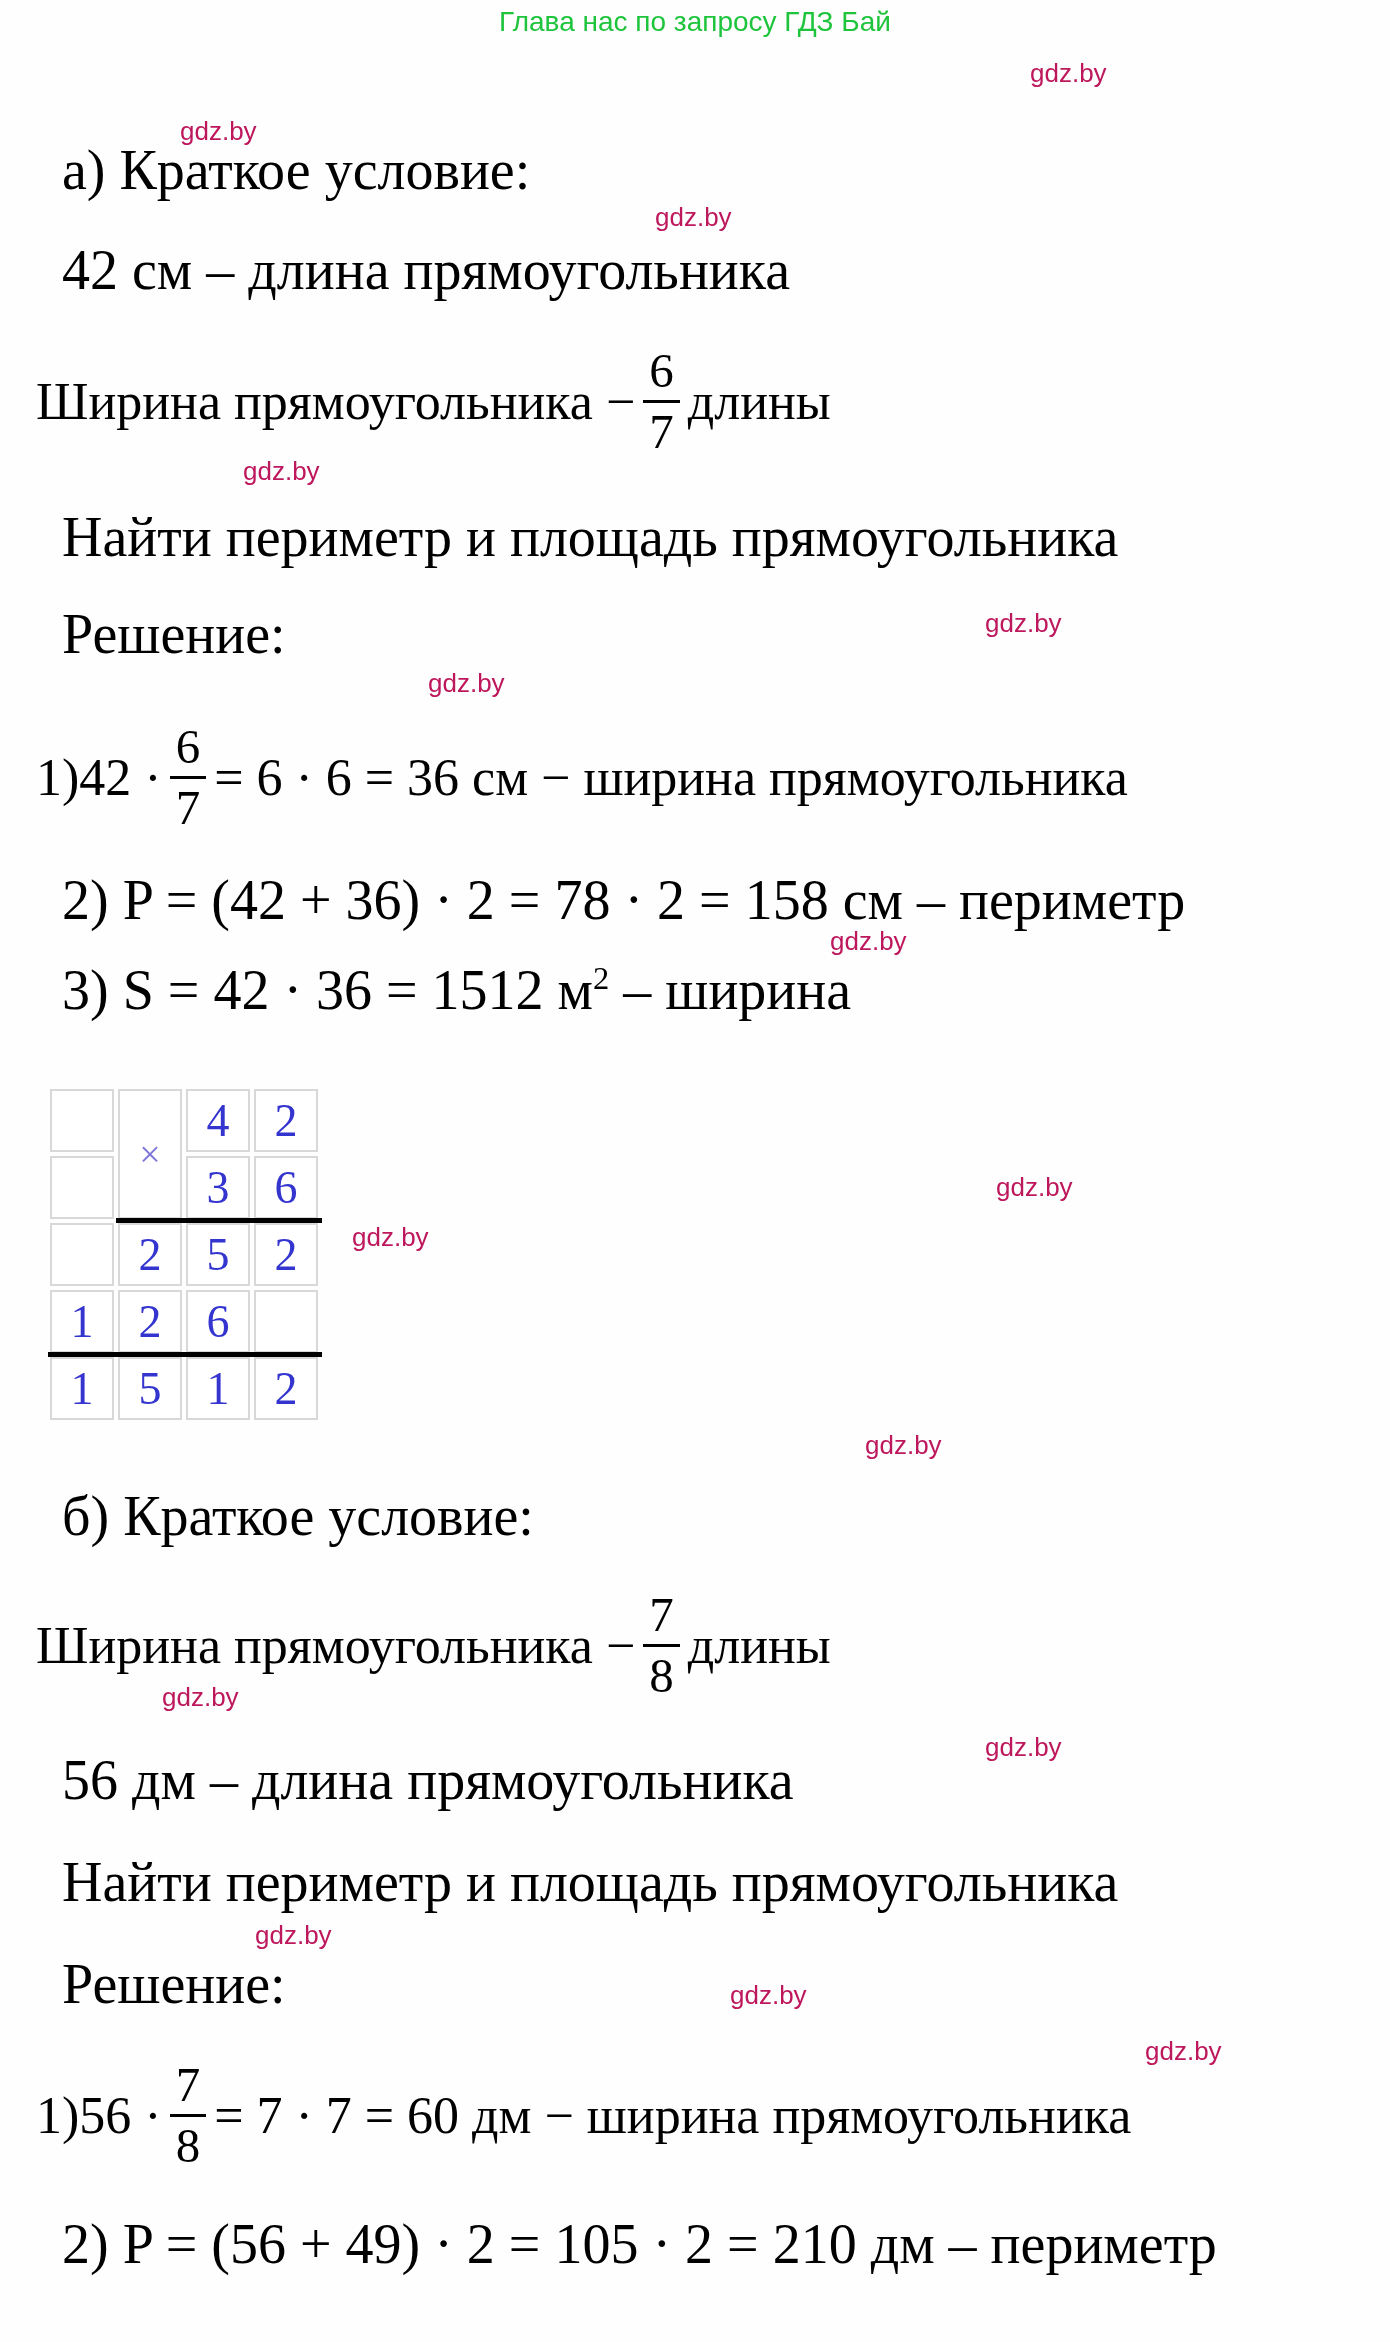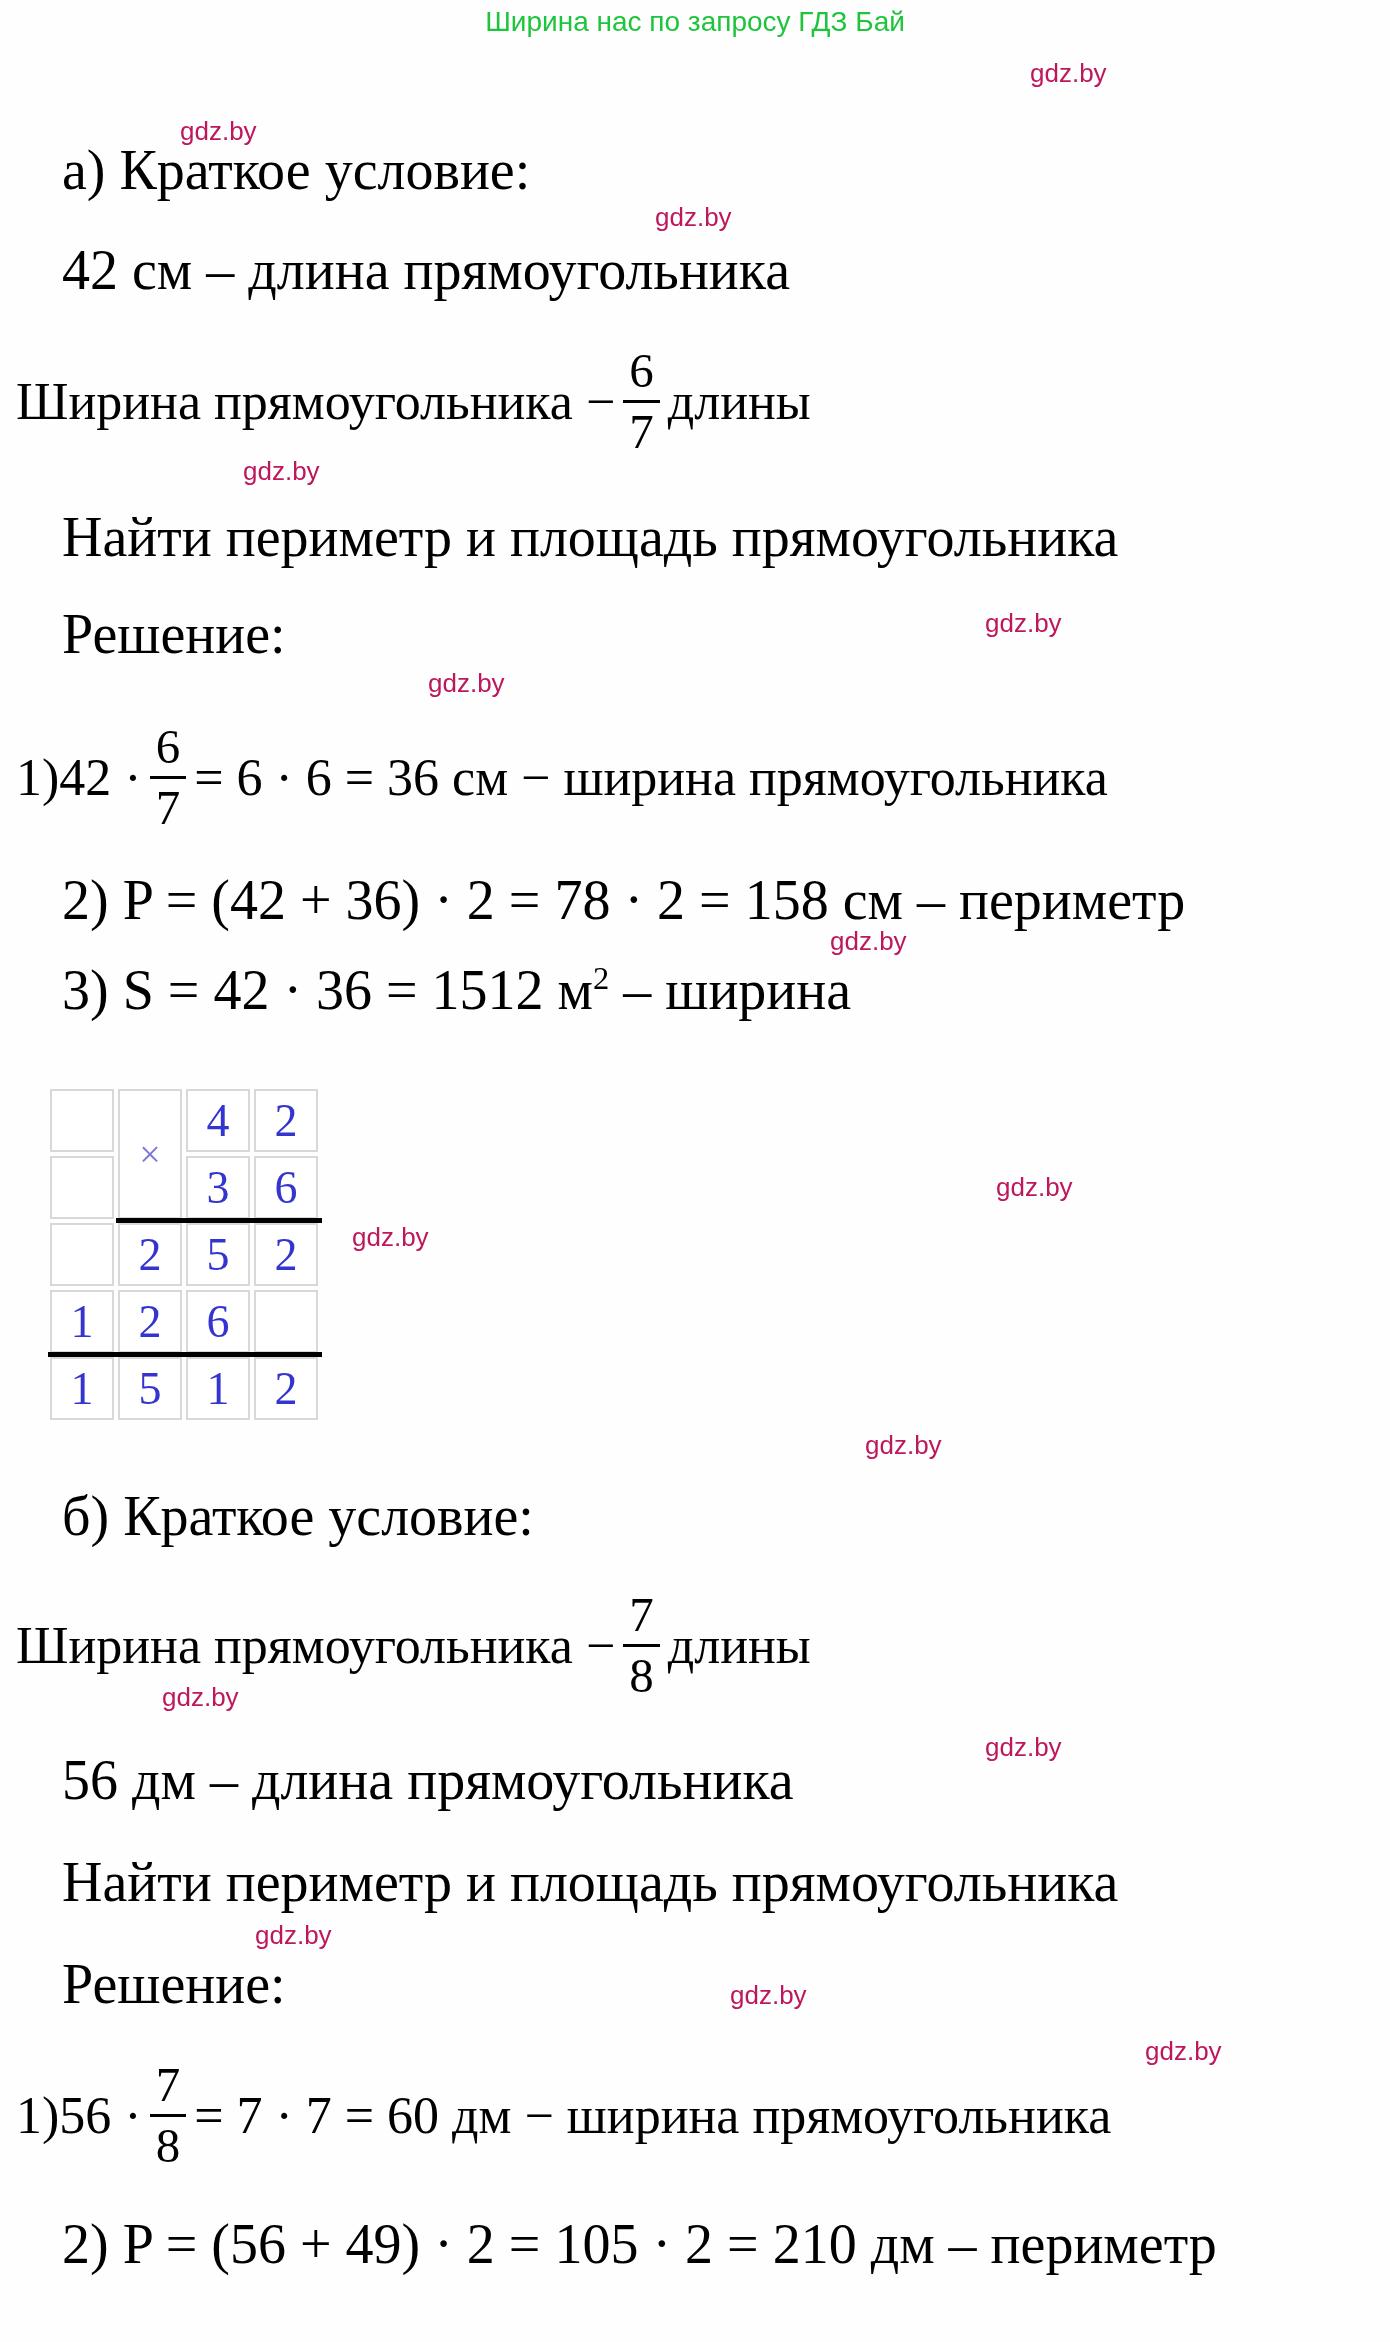--- a/index.html
+++ b/index.html
@@ -27,21 +27,21 @@
     position:absolute;
     font-family:"Liberation Sans",sans-serif;
     font-size:26px;color:#be185d;
     white-space:pre;
   }
   .line{
     position:absolute;left:24px;
     font-size:56px;white-space:pre;margin-left:38px;
   }
   .mline{
-    position:absolute;left:16px;
+    position:absolute;left:36px;
     display:flex;align-items:center;
     height:150px;
     font-size:52px;white-space:pre;
   }
   .frac{
     display:inline-flex;flex-direction:column;align-items:center;
     margin:0 8px;font-size:49px;line-height:1.05;
   }
   .frac .num{padding:0 6px 3px;}
   .frac .den{border-top:3px solid #000;padding:3px 6px 0;}
@@ -65,21 +65,21 @@
     text-align:center;
     font-family:"Liberation Sans",sans-serif;
     font-size:29px;white-space:pre;
   }
 </style>
 </head>
 <body>
 
 <div class="page">
 
-  <div class="banner" style="color:#1ec43c">Ширина нас по запросу ГДЗ Бай</div>
+  <div class="banner" style="color:#1ec43c">Глава нас по запросу ГДЗ Бай</div>
 
 
   <span class="wm" style="left:1030px;top:58px">gdz.by</span>
   <span class="wm" style="left:180px;top:116px">gdz.by</span>
   <span class="wm" style="left:655px;top:202px">gdz.by</span>
   <span class="wm" style="left:243px;top:456px">gdz.by</span>
   <span class="wm" style="left:985px;top:608px">gdz.by</span>
   <span class="wm" style="left:428px;top:668px">gdz.by</span>
   <span class="wm" style="left:830px;top:926px">gdz.by</span>
   <span class="wm" style="left:996px;top:1172px">gdz.by</span>

